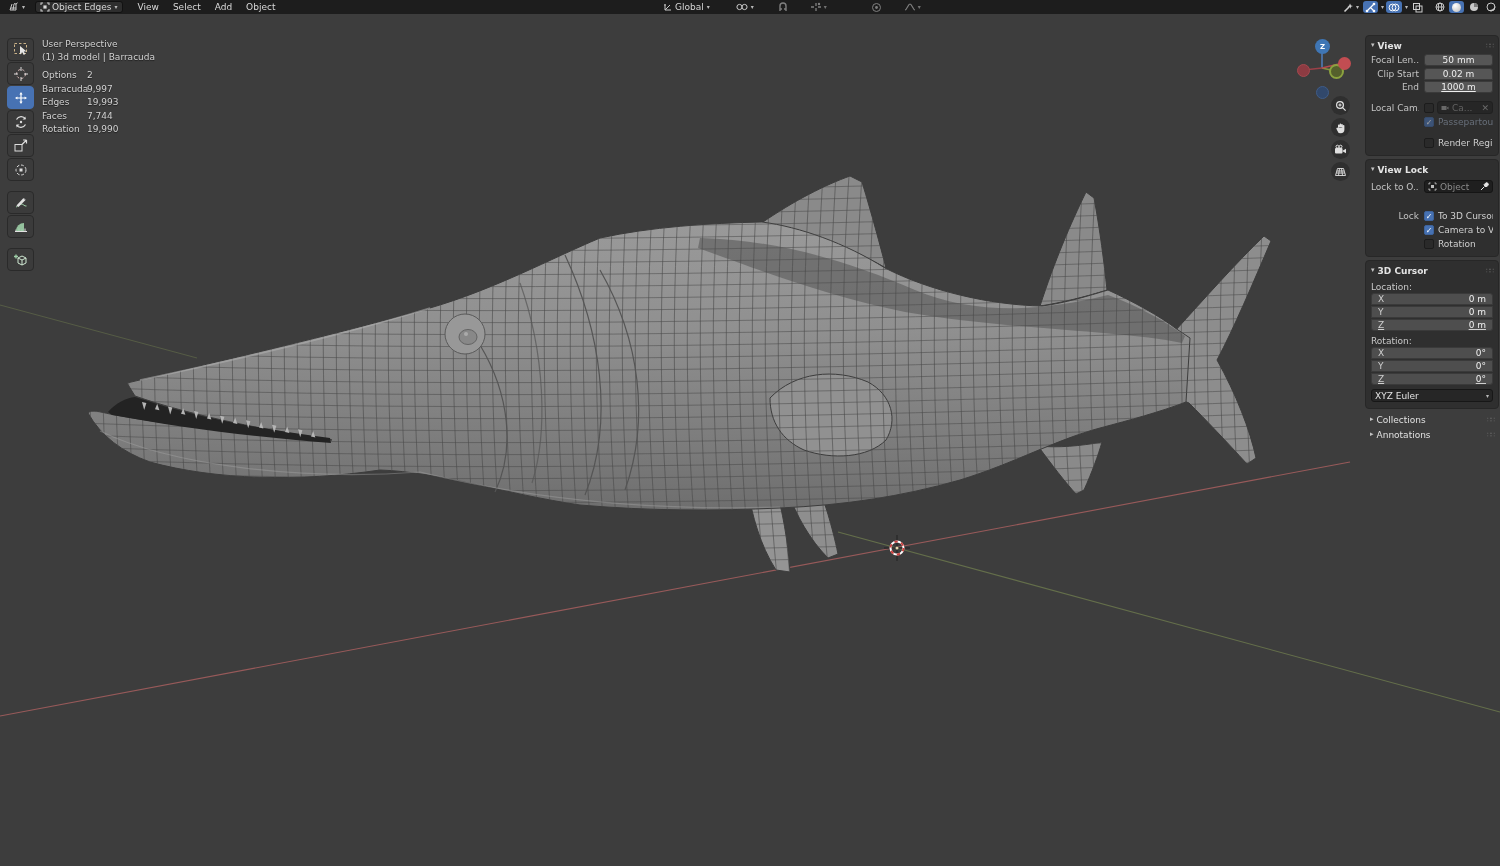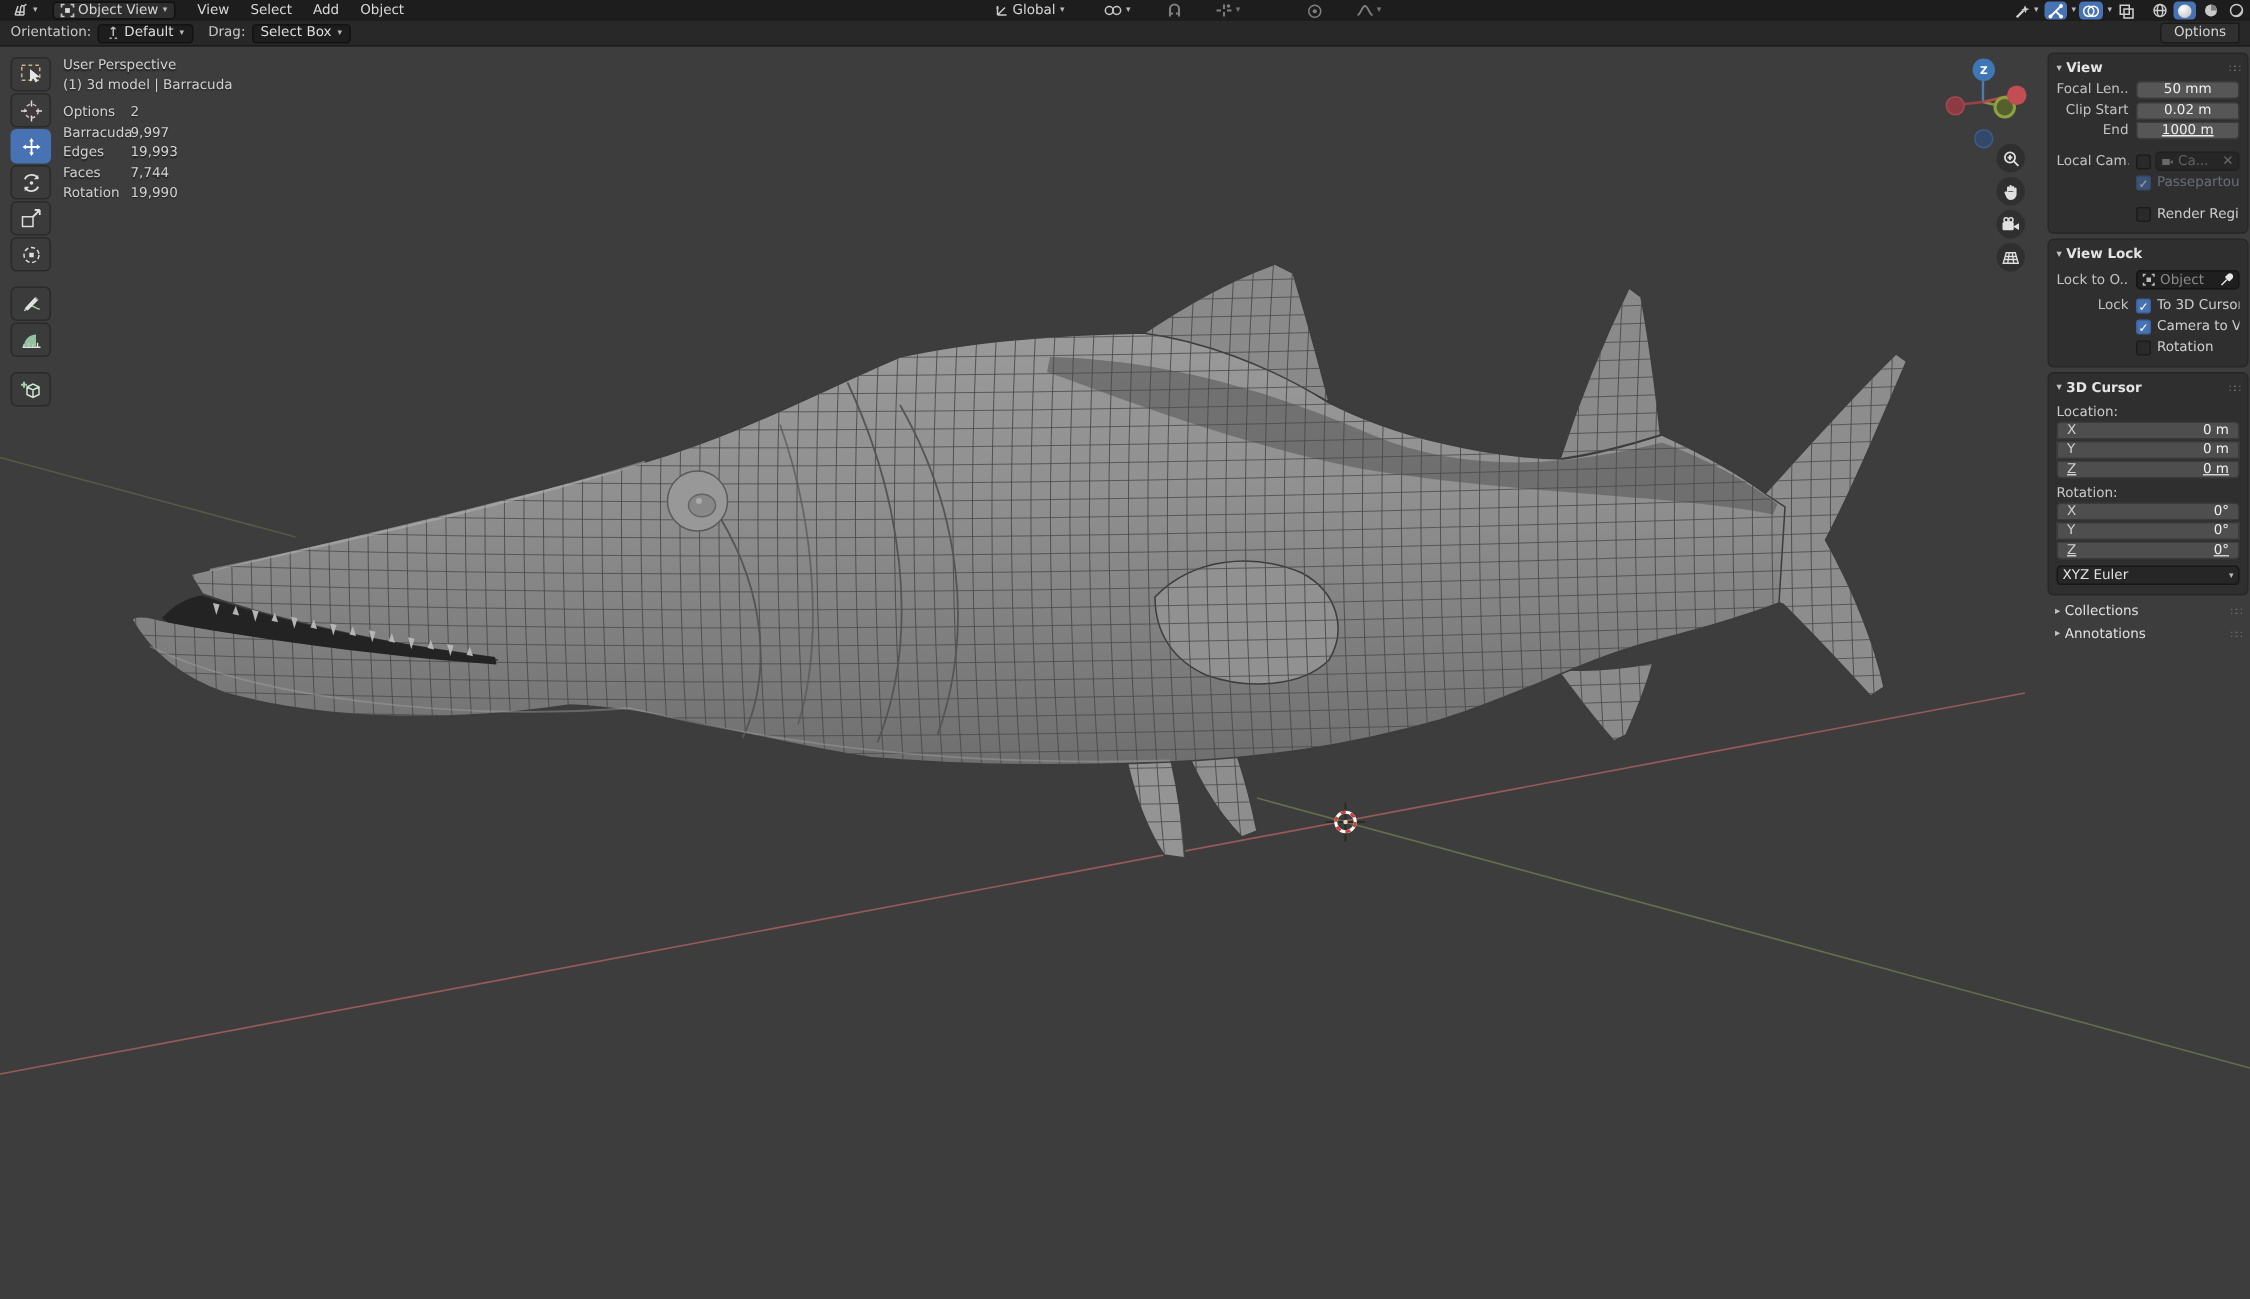--- a/index.html
+++ b/index.html
@@ -100,21 +100,21 @@
       <svg class="ic" width="11" height="10" viewBox="0 0 11 10">
           <path d="M2,8 L8,8 M3,6 L8,6 M2,8 L4,2 M5,8 L6,2 M8,8 L8,2 M8,2 l1.6,-1.2 M8,2 l-2,-0.4" stroke="#c9c9c9" stroke-width="1" fill="none"></path>
         </svg>
       <span class="chev">▾</span>
     </div>
     <div class="tb-btn mode-btn">
       <svg class="ic" width="10" height="10" viewBox="0 0 10 10">
           <path d="M1,3 V1 H3 M7,1 H9 V3 M9,7 V9 H7 M3,9 H1 V7" stroke="#c9c9c9" stroke-width="1.1" fill="none"></path>
           <rect x="3.4" y="3.4" width="3.2" height="3.2" fill="#d8d8d8"></rect>
         </svg>
-      <span>Object View</span>
+      <span>Object Edges</span>
       <span class="chev">▾</span>
     </div>
     <div style="width:8px"></div>
     <div class="menu-item">View</div>
     <div class="menu-item">Select</div>
     <div class="menu-item">Add</div>
     <div class="menu-item">Object</div>
 
     <div class="hdr-center">
       <div class="tb-btn">
@@ -209,36 +209,20 @@
       </div>
       <div class="shade-btn">
         <svg class="ic" width="10" height="10" viewBox="0 0 10 10">
             <circle cx="5" cy="5" r="4" stroke="#c9c9c9" fill="none"></circle>
             <path d="M2.2,7.8 A4,4 0 0 0 8.8,3.5 A5,5 0 0 1 2.2,7.8" fill="#c9c9c9"></path>
           </svg>
       </div>
     </div>
   </div>
 
-  <div class="toolsettings">
-    <span class="ts-label">Orientation:</span>
-    <div class="ts-drop">
-      <svg class="ic" width="9" height="10" viewBox="0 0 9 10">
-          <path d="M4.5,1 v6 M4.5,1 l-1.5,1.5 M4.5,1 l1.5,1.5 M2,8.5 h1.5 M5.5,8.5 H7" stroke="#b9b9b9" fill="none"></path>
-        </svg>
-      <span>Default</span>
-      <span class="chev">▾</span>
-    </div>
-    <span class="ts-label">Drag:</span>
-    <div class="ts-drop">
-      <span>Select Box</span>
-      <span class="chev">▾</span>
-    </div>
-    <div class="options-btn">Options</div>
-  </div>
 
   <div class="viewport">
 
     <svg id="fish-svg" width="1500" height="835" viewBox="0 0 1500 835">
       <defs>
         <linearGradient id="gBody" x1="0" y1="150" x2="0" y2="500" gradientUnits="userSpaceOnUse">
           <stop offset="0" stop-color="#9d9d9d"></stop>
             <stop offset="0.42" stop-color="#909090"></stop>
           <stop offset="0.75" stop-color="#7c7c7c"></stop>
             <stop offset="1" stop-color="#6a6a6a"></stop>
@@ -642,21 +626,21 @@
             <svg class="ic" width="9" height="9" viewBox="0 0 9 9">
                 <path d="M1,2.5 V1 H2.5 M6.5,1 H8 V2.5 M8,6.5 V8 H6.5 M2.5,8 H1 V6.5" stroke="#bdbdbd" fill="none"></path>
                 <rect x="3" y="3" width="3" height="3" fill="#bdbdbd"></rect>
               </svg>
             <span class="grow">Object</span>
             <svg class="ic" width="9" height="9" viewBox="0 0 9 9">
                 <path d="M1,8 L4.5,4.5 M4,3 l2,2 M5.5,1.2 a1.2,1.2 0 0 1 2.3,2.3 l-1.5,1.5 -2.3,-2.3 Z" stroke="#e6e6e6" fill="#e6e6e6" stroke-width="1"></path>
               </svg>
           </div>
         </div>
-        <div class="prow" style="margin-top:5px">
+        <div class="prow" style="margin-top:17px">
           <span class="plabel">Lock</span>
           <span class="cb on">✓</span>
           <span class="cb-label">To 3D Cursor</span>
         </div>
         <div class="prow">
           <span class="plabel"></span>
           <span class="cb on">✓</span>
           <span class="cb-label">Camera to Vi...</span>
         </div>
         <div class="prow">

